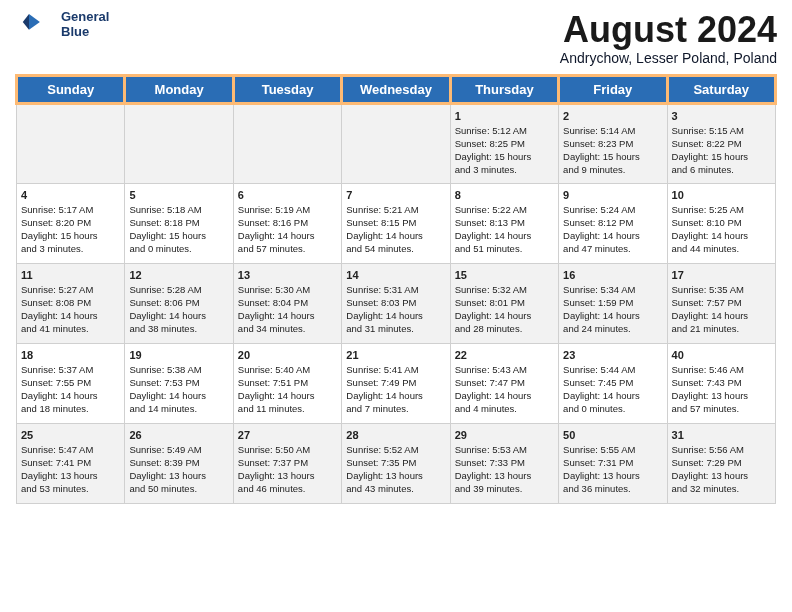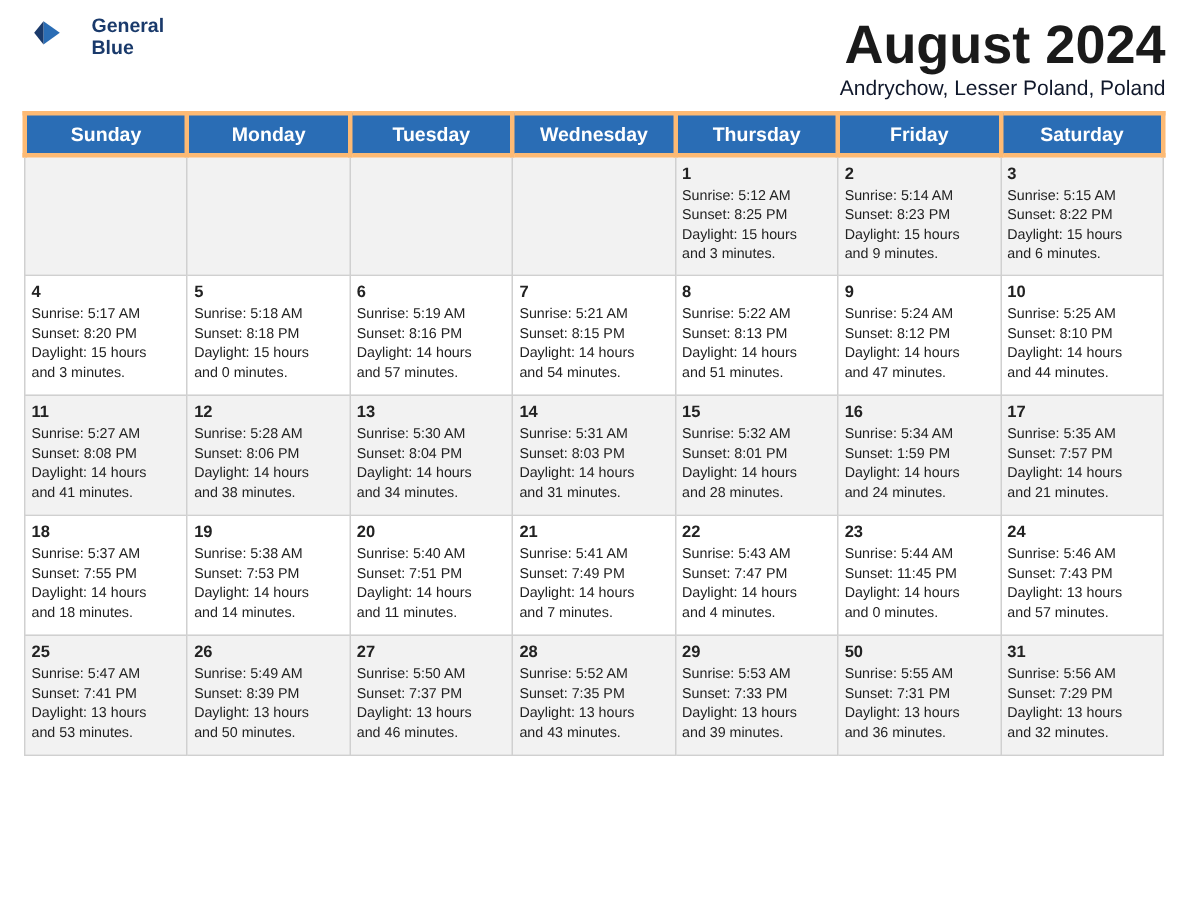--- a/index.html
+++ b/index.html
@@ -282,26 +282,26 @@
         <td>
           <span class="day-number">22</span>
           <div>Sunrise: 5:43 AM</div>
           <div>Sunset: 7:47 PM</div>
           <div>Daylight: 14 hours</div>
           <div>and 4 minutes.</div>
         </td>
         <td>
           <span class="day-number">23</span>
           <div>Sunrise: 5:44 AM</div>
-          <div>Sunset: 11:45 PM</div>
+          <div>Sunset: 7:45 PM</div>
           <div>Daylight: 14 hours</div>
           <div>and 0 minutes.</div>
         </td>
         <td>
-          <span class="day-number">24</span>
+          <span class="day-number">40</span>
           <div>Sunrise: 5:46 AM</div>
           <div>Sunset: 7:43 PM</div>
           <div>Daylight: 13 hours</div>
           <div>and 57 minutes.</div>
         </td>
       </tr>
       <tr>
         <td>
           <span class="day-number">25</span>
           <div>Sunrise: 5:47 AM</div>

